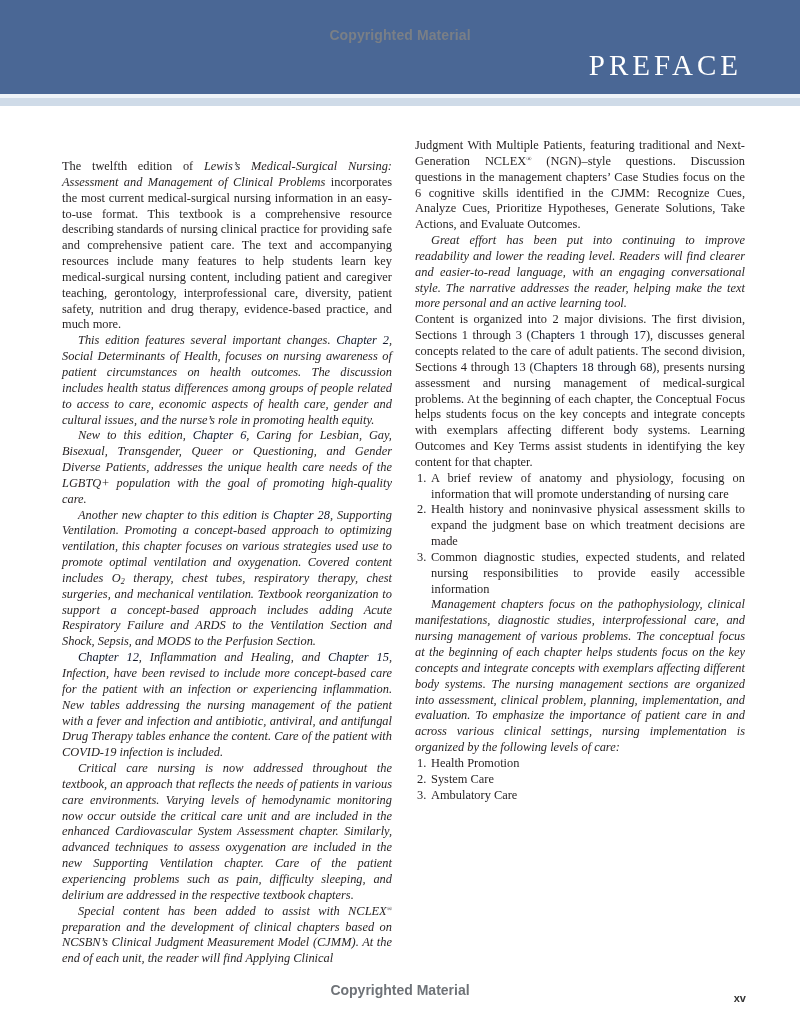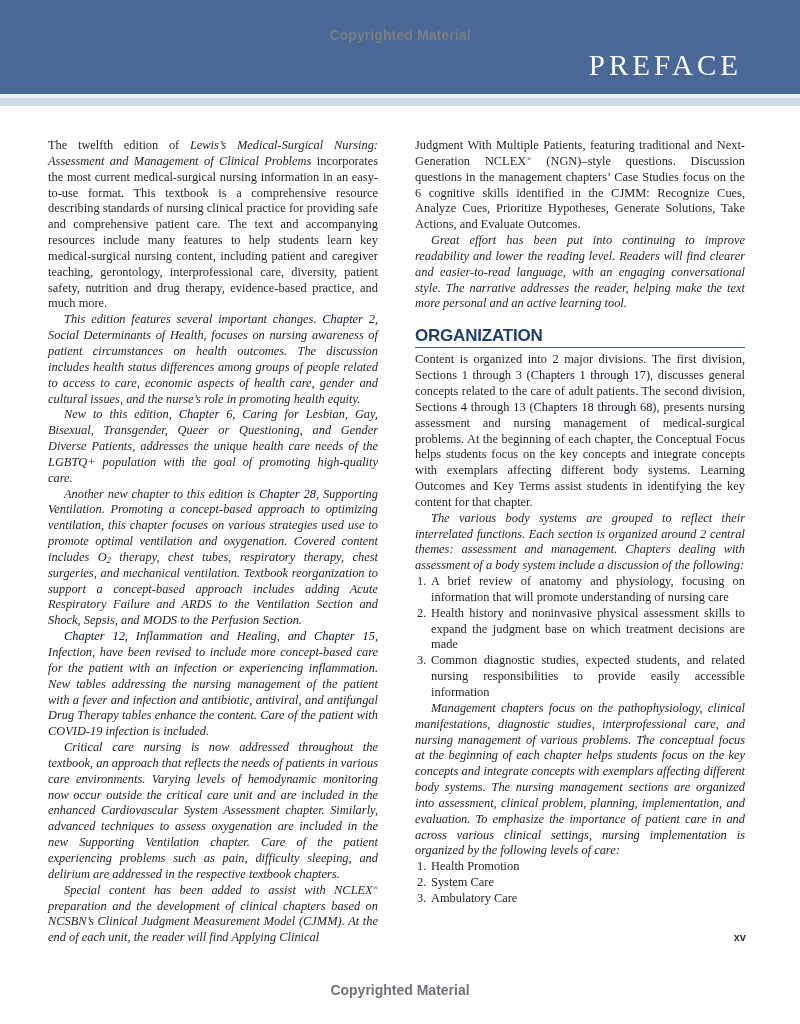--- a/index.html
+++ b/index.html
@@ -27,41 +27,41 @@
   .page-title {
     position: absolute; top: 49px; right: 58px;
     font-family: "Liberation Serif", serif; font-size: 29px; letter-spacing: 4px;
     color: #ffffff;
   }
   .col {
     position: absolute; top: 138px; width: 330px;
     font-size: 12.4px; line-height: 15.85px; text-align: justify;
     hyphens: auto;
   }
-  .col.left { left: 48px; }
+  .col.left { left: 62px; margin-top: 21px; }
   .col.right { left: 415px; }
   .col p { margin: 0; text-indent: 0; }
   .col p.indent { text-indent: 16px; font-style: italic; }
   .link { color: #0f172a; }
   .section-heading {
     font-family: "Liberation Sans", sans-serif; font-weight: bold; font-size: 17px;
     color: #1f3e6e; letter-spacing: -0.2px;
     margin: 14px 0 4px 0; padding-bottom: 1px;
     border-bottom: 1.5px solid #4a6795; line-height: 20px;
   }
   ol.num-list { margin: 0; padding: 0; list-style: none; }
   ol.num-list li { position: relative; padding-left: 16px; }
   ol.num-list li .num { position: absolute; left: 2px; top: 0; }
   .footer-watermark {
     position: absolute; top: 982px; left: 0; width: 800px; text-align: center;
     font-family: "Liberation Sans", sans-serif; font-weight: bold; font-size: 14px;
     color: #6f7378;
   }
   .page-number {
-    position: absolute; top: 931px; right: 54px;
+    position: absolute; top: 992px; right: 54px;
     font-family: "Liberation Sans", sans-serif; font-weight: bold; font-size: 11px;
     color: #333;
   }
   sub { font-size: 8px; vertical-align: -2px; line-height: 0; }
   sup { font-size: 7px; vertical-align: 4px; line-height: 0; }
 </style>
 </head>
 <body>
 
 <div class="header-band"></div>
@@ -76,23 +76,21 @@
   <p class="indent"><span>New to this edition, </span><span class="link">Chapter 6</span><span>, Caring for Lesbian, Gay, Bisexual, Transgender, Queer or Questioning, and Gender Diverse Patients, addresses the unique health care needs of the LGBTQ+ population with the goal of promoting high-quality care.</span></p>
   <p class="indent"><span>Another new chapter to this edition is </span><span class="link">Chapter 28</span><span>, Supporting Ventilation. Promoting a concept-based approach to optimizing ventilation, this chapter focuses on various strategies used use to promote optimal ventilation and oxygenation. Covered content includes O</span><sub>2</sub><span> therapy, chest tubes, respiratory therapy, chest surgeries, and mechanical ventilation. Textbook reorganization to support a concept-based approach includes adding Acute Respiratory Failure and ARDS to the Ventilation Section and Shock, Sepsis, and MODS to the Perfusion Section.</span></p>
   <p class="indent"><span class="link">Chapter 12</span><span>, Inflammation and Healing, and </span><span class="link">Chapter 15</span><span>, Infection, have been revised to include more concept-based care for the patient with an infection or experiencing inflammation. New tables addressing the nursing management of the patient with a fever and infection and antibiotic, antiviral, and antifungal Drug Therapy tables enhance the content. Care of the patient with COVID-19 infection is included.</span></p>
   <p class="indent">Critical care nursing is now addressed throughout the textbook, an approach that reflects the needs of patients in various care environments. Varying levels of hemodynamic monitoring now occur outside the critical care unit and are included in the enhanced Cardiovascular System Assessment chapter. Similarly, advanced techniques to assess oxygenation are included in the new Supporting Ventilation chapter. Care of the patient experiencing problems such as pain, difficulty sleeping, and delirium are addressed in the respective textbook chapters.</p>
   <p class="indent"><span>Special content has been added to assist with NCLEX</span><sup>®</sup><span> preparation and the development of clinical chapters based on NCSBN’s Clinical Judgment Measurement Model (CJMM). At the end of each unit, the reader will find Applying Clinical</span></p>
 </div>
 
 <div class="col right" lang="en">
   <p><span>Judgment With Multiple Patients, featuring traditional and Next-Generation NCLEX</span><sup>®</sup><span> (NGN)–style questions. Discussion questions in the management chapters’ Case Studies focus on the 6 cognitive skills identified in the CJMM: Recognize Cues, Analyze Cues, Prioritize Hypotheses, Generate Solutions, Take Actions, and Evaluate Outcomes.</span></p>
   <p class="indent">Great effort has been put into continuing to improve readability and lower the reading level. Readers will find clearer and easier-to-read language, with an engaging conversational style. The narrative addresses the reader, helping make the text more personal and an active learning tool.</p>
-  <div class="section-heading">ORGANIZATION</div>
   <p><span>Content is organized into 2 major divisions. The first division, Sections 1 through 3 (</span><span class="link">Chapters 1 through 17</span><span>), discusses general concepts related to the care of adult patients. The second division, Sections 4 through 13 (</span><span class="link">Chapters 18 through 68</span><span>), presents nursing assessment and nursing management of medical-surgical problems. At the beginning of each chapter, the Conceptual Focus helps students focus on the key concepts and integrate concepts with exemplars affecting different body systems. Learning Outcomes and Key Terms assist students in identifying the key content for that chapter.</span></p>
-  <p class="indent">The various body systems are grouped to reflect their interrelated functions. Each section is organized around 2 central themes: assessment and management. Chapters dealing with assessment of a body system include a discussion of the following:</p>
   <ol class="num-list">
     <li><span class="num">1.</span><span>A brief review of anatomy and physiology, focusing on information that will promote understanding of nursing care</span></li>
     <li><span class="num">2.</span><span>Health history and noninvasive physical assessment skills to expand the judgment base on which treatment decisions are made</span></li>
     <li><span class="num">3.</span><span>Common diagnostic studies, expected students, and related nursing responsibilities to provide easily accessible information</span></li>
   </ol>
   <p class="indent">Management chapters focus on the pathophysiology, clinical manifestations, diagnostic studies, interprofessional care, and nursing management of various problems. The conceptual focus at the beginning of each chapter helps students focus on the key concepts and integrate concepts with exemplars affecting different body systems. The nursing management sections are organized into assessment, clinical problem, planning, implementation, and evaluation. To emphasize the importance of patient care in and across various clinical settings, nursing implementation is organized by the following levels of care:</p>
   <ol class="num-list">
     <li><span class="num">1.</span><span>Health Promotion</span></li>
     <li><span class="num">2.</span><span>System Care</span></li>
     <li><span class="num">3.</span><span>Ambulatory Care</span></li>

